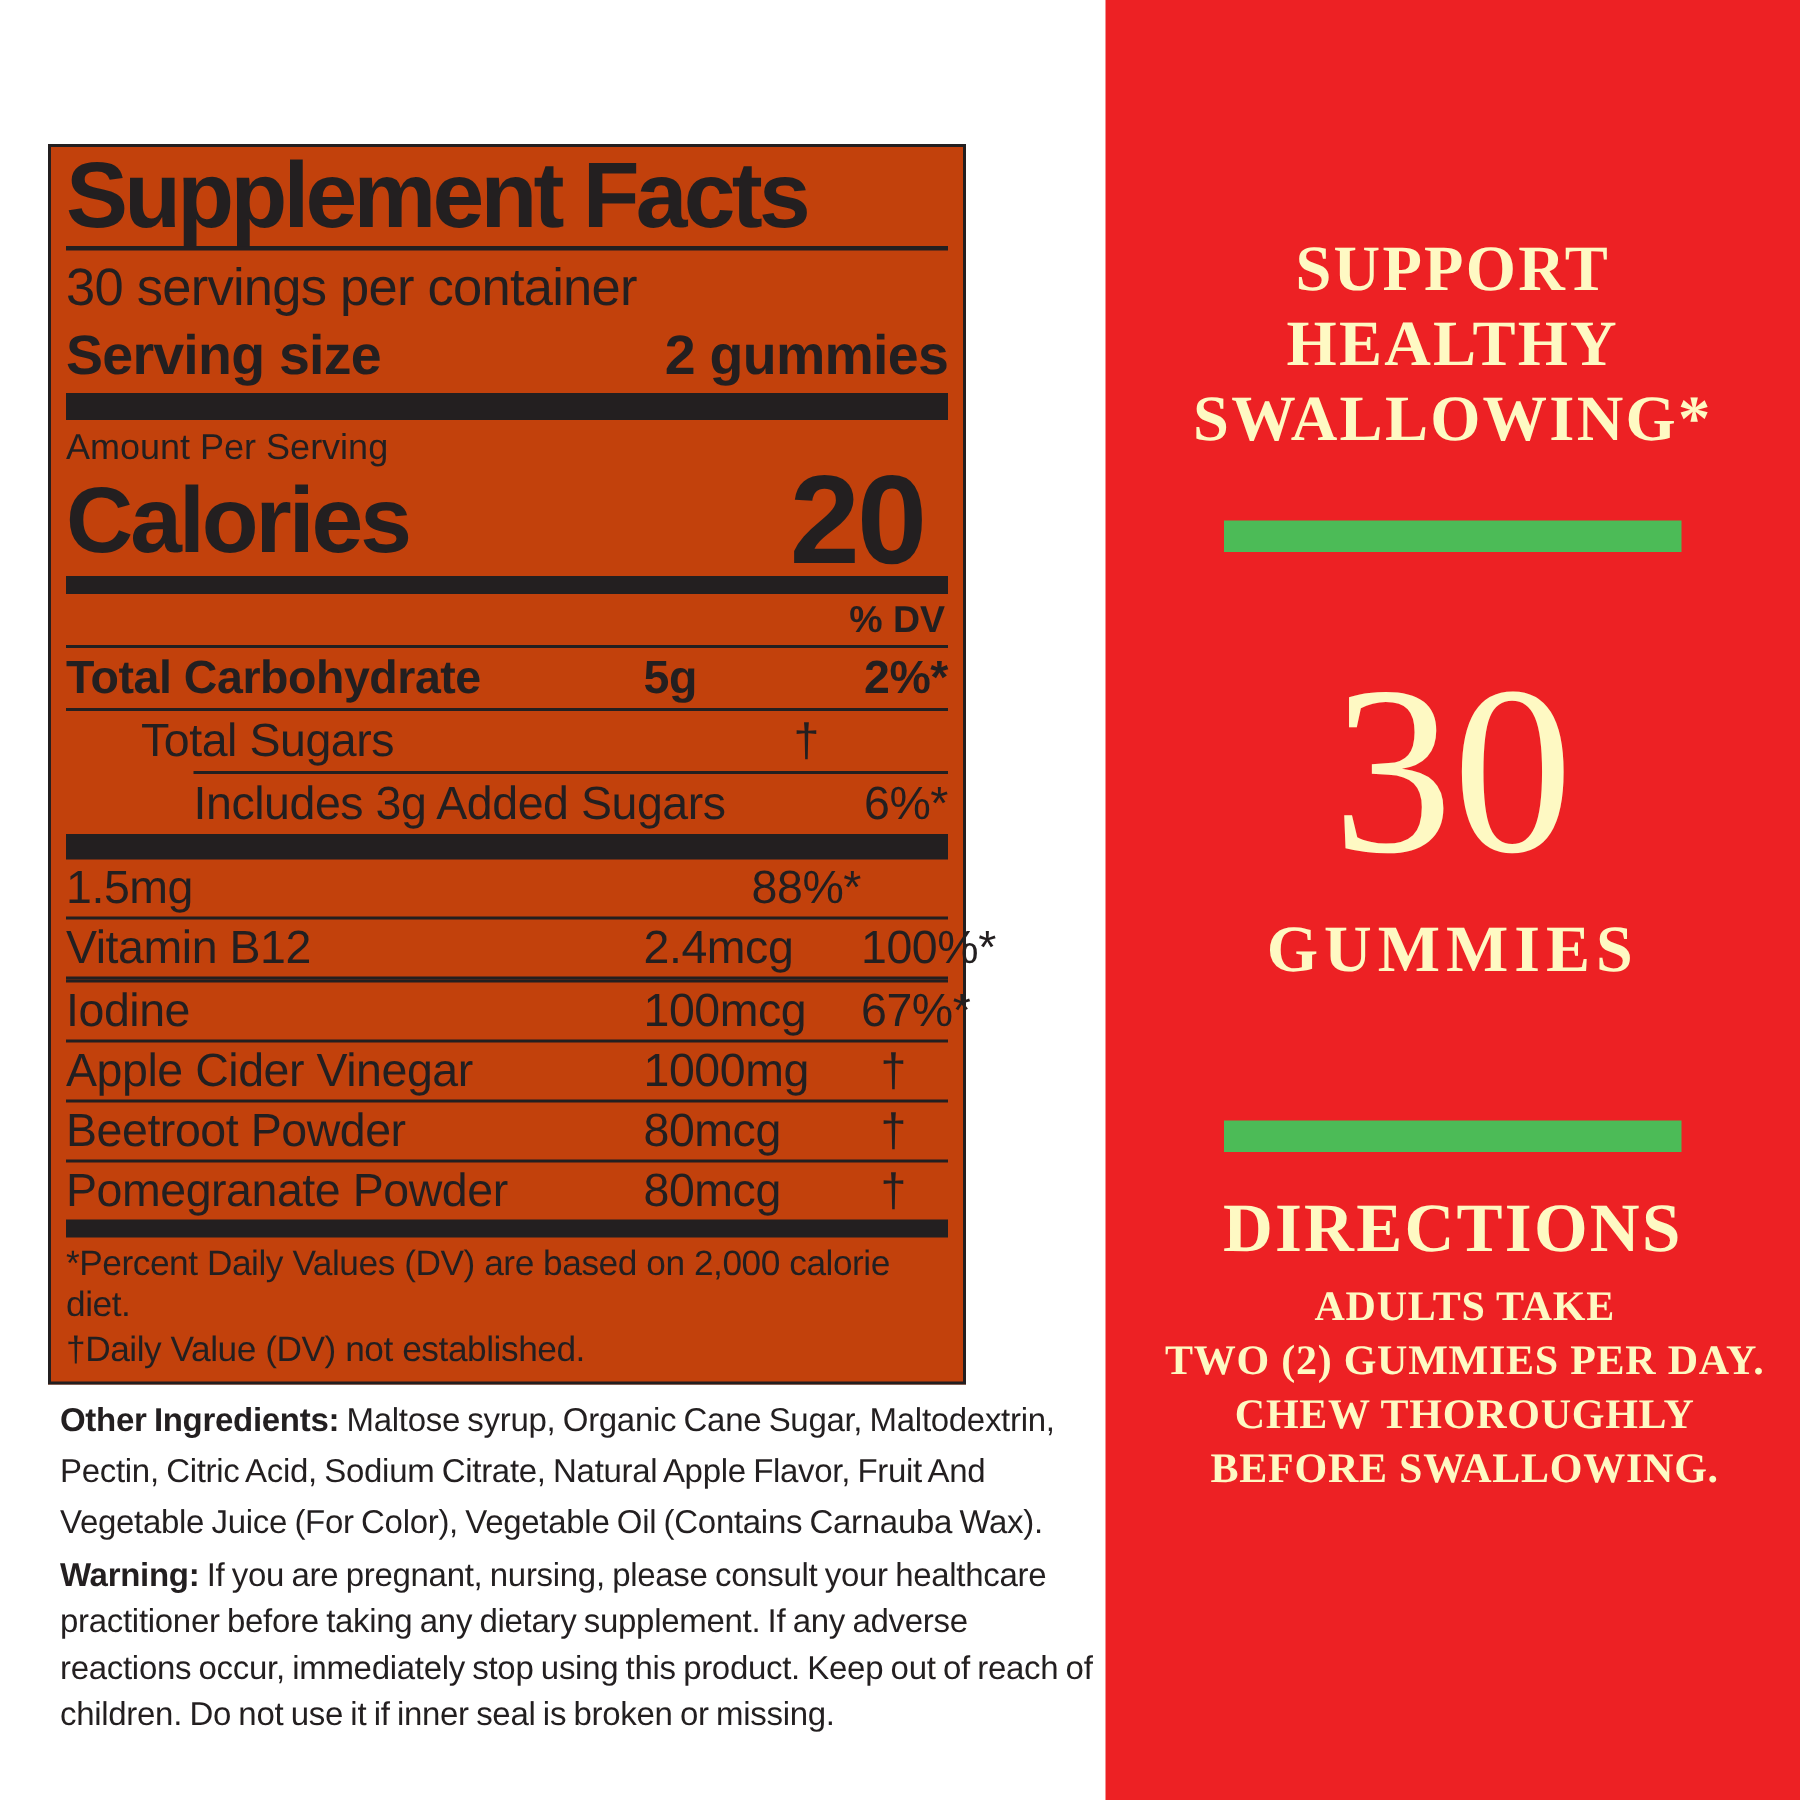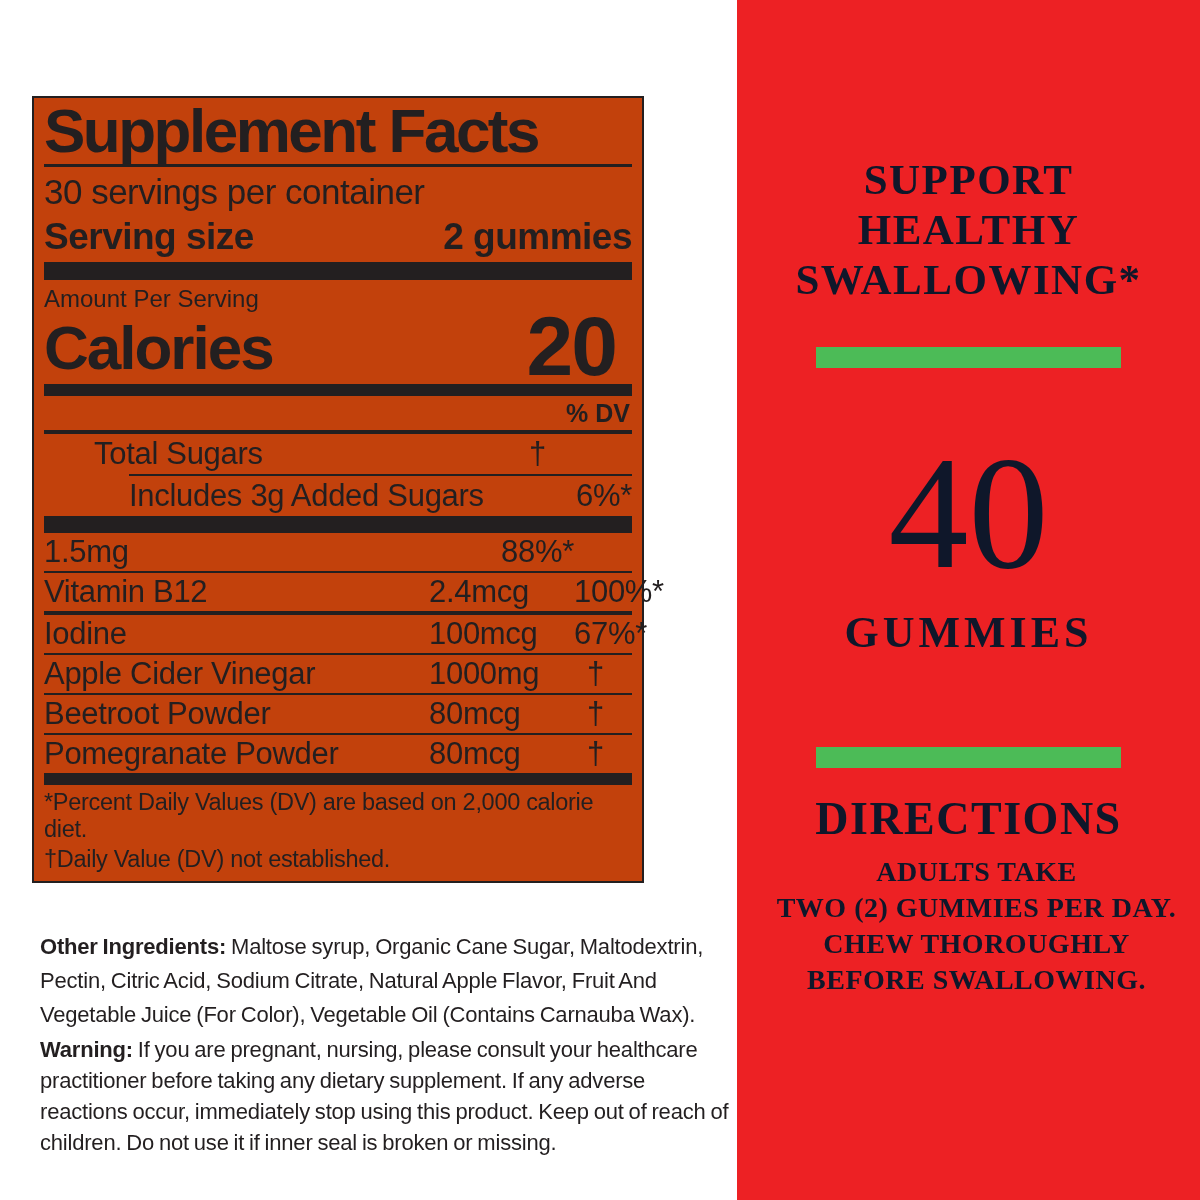--- a/index.html
+++ b/index.html
@@ -44,21 +44,21 @@
 
   
   .para { position:absolute; left:40px; width:692px; font-size:22px; line-height:34px; letter-spacing:-0.2px; word-spacing:-1px; }
   .para .lbl { font-weight:bold; }
   .para-oi { top:930px; }
   .para-warn { top:1034px; line-height:31px; }
 
   
   .panel {
     position:absolute; left:737px; top:0; width:463px; height:1200px;
-    background:var(--red,#ED2124); color:#0f172a; text-align:center;
+    background:var(--red,#ED2124); color:#fef9c3; text-align:center;
     font-family:"Liberation Serif","DejaVu Serif",serif;
   }
   .claim { margin-top:155px; font-size:43px; font-weight:bold; letter-spacing:1.5px; line-height:50px; }
   .gbar { width:305px; height:21px; background:var(--green,#4CBB57); margin:0 auto; }
   .gbar-1 { margin-top:42px; }
   .count { margin-top:70px; font-size:160px; line-height:150px; font-weight:normal; }
   .count-unit { margin-top:20px; font-size:44px; font-weight:bold; letter-spacing:4px; line-height:50px; }
   .gbar-2 { margin-top:89px; }
   .dir-title { margin-top:26px; font-size:46px; font-weight:bold; letter-spacing:1.5px; line-height:50px; }
   .dir-lines { margin-top:10px; font-size:28px; font-weight:bold; letter-spacing:0.5px; line-height:36px;margin-left:16px; }
@@ -79,20 +79,25 @@
     <div class="bar bar-a"></div>
     <div class="sf-aps">Amount Per Serving</div>
     <div class="sf-calrow">
       <span class="sf-cal-label">Calories</span>
       <span class="sf-cal-value">20</span>
     </div>
     <div class="bar bar-b"></div>
     <div class="sf-dvhead">% DV</div>
     <div class="hairline"></div>
 
+    <div class="sf-row bold">
+      <span class="name">Total Carbohydrate</span>
+      <span class="amt">5g</span>
+      <span class="dv">2%*</span>
+    </div>
     <div class="hairline"></div>
 
     <div class="sf-row ind1 dvdag">
       <span class="name">Total Sugars</span>
       <span class="dv">†</span>
     </div>
     <div class="hairline inset"></div>
 
     <div class="sf-row ind2">
       <span class="name">Includes 3g Added Sugars</span>
@@ -151,21 +156,21 @@
 
   <div class="para para-warn"><span class="lbl">Warning:</span><span> If you are pregnant, nursing, please consult your healthcare practitioner before taking any dietary supplement. If any adverse reactions occur, immediately stop using this product. Keep out of reach of children. Do not use it if inner seal is broken or missing.</span></div>
 
   <div class="panel">
     <div class="claim">
       <div>SUPPORT</div>
       <div>HEALTHY</div>
       <div>SWALLOWING*</div>
     </div>
     <div class="gbar gbar-1"></div>
-    <div class="count">40</div>
+    <div class="count">30</div>
     <div class="count-unit">GUMMIES</div>
     <div class="gbar gbar-2"></div>
     <div class="dir-title">DIRECTIONS</div>
     <div class="dir-lines">
       <div>ADULTS TAKE</div>
       <div>TWO (2) GUMMIES PER DAY.</div>
       <div>CHEW THOROUGHLY</div>
       <div>BEFORE SWALLOWING.</div>
     </div>
   </div>

